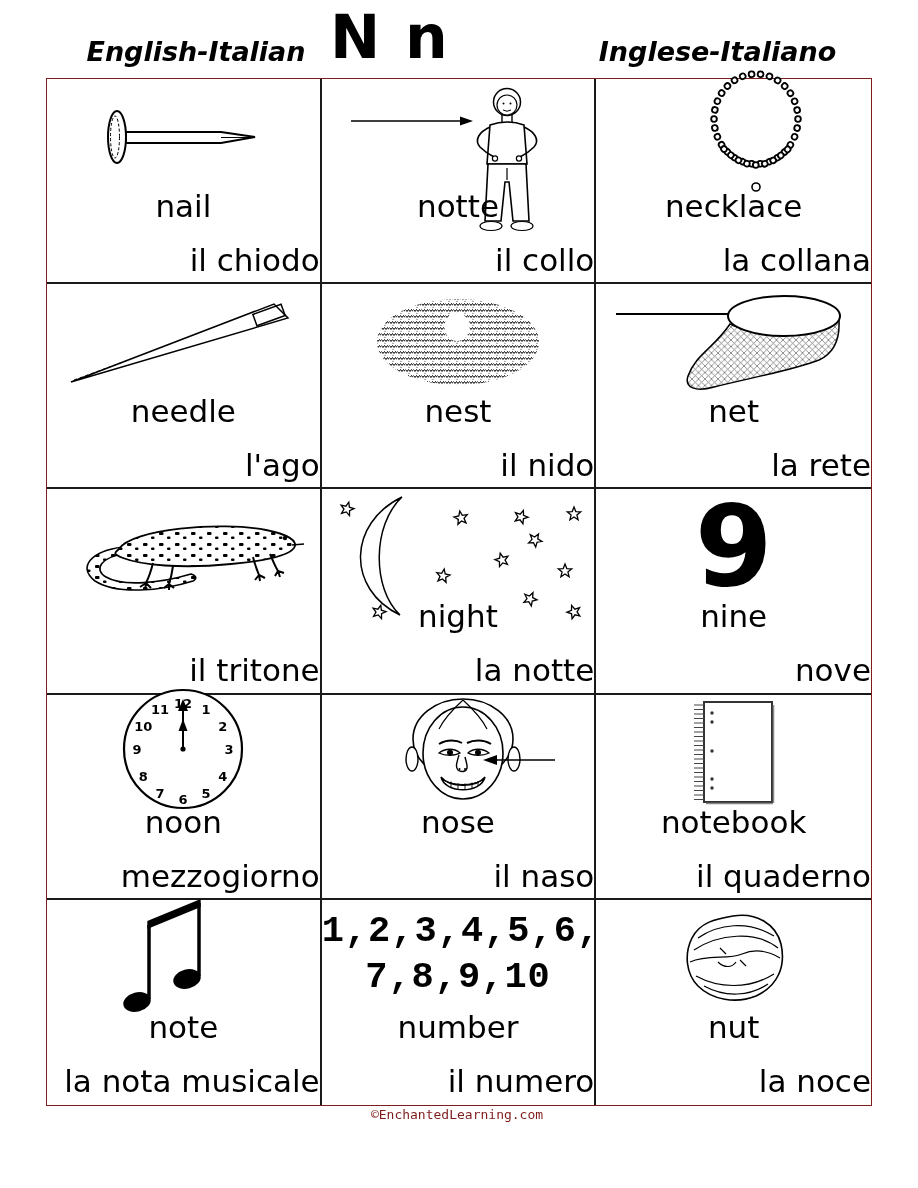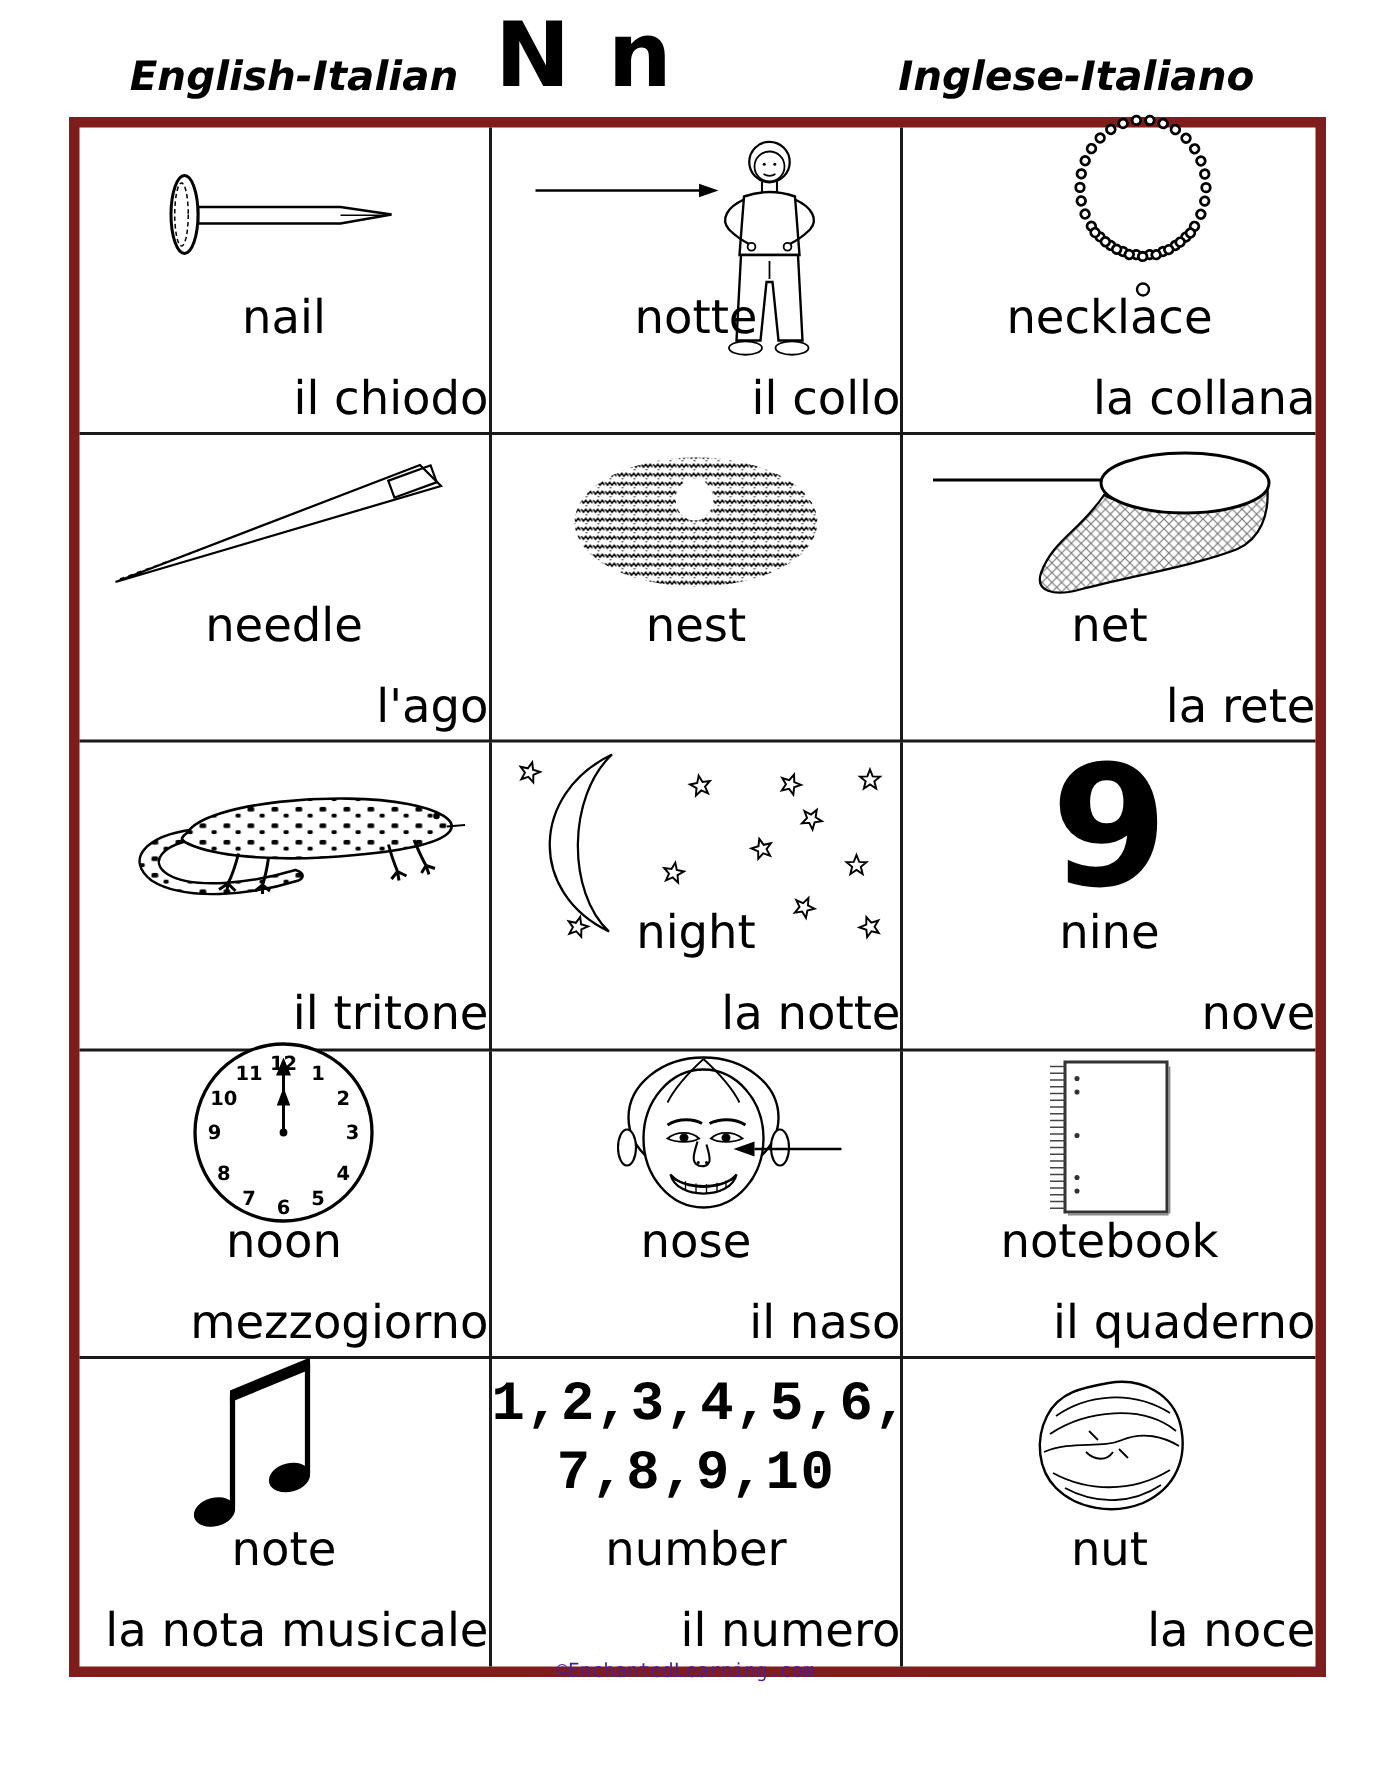--- a/index.html
+++ b/index.html
@@ -10,21 +10,21 @@
   
   .htitle{position:absolute;top:36px;font-size:27px;font-weight:bold;text-align:center;letter-spacing:0px;font-style:italic;}
   .htitle.left{left:46px;width:300px;}
   .htitle.right{left:560px;width:315px;}
   .hletter{position:absolute;top:4px;left:330px;width:260px;text-align:left;
            font-size:60px;line-height:66px;font-weight:bold;letter-spacing:2px;}
 
   
   .grid{position:absolute;left:46px;top:78px;width:824px;height:1026px;
         display:grid;grid-template-columns:repeat(3,1fr);grid-template-rows:repeat(5,1fr);
-        border:7px solid #7f1d1d;background:#fff;}
+        border:1px solid #7f1d1d;background:#fff;}
   .cell{position:relative;border-right:2px solid #1a1a1a;border-bottom:2px solid #1a1a1a;overflow:visible;}
   .cell:nth-child(3n){border-right:none;}
   .cell:nth-child(n+13){border-bottom:none;}
 
   .pic{position:absolute;left:0;right:0;top:6px;height:104px;
        display:flex;align-items:center;justify-content:center;z-index:1;}
   .en,.it{position:absolute;left:0;right:0;text-align:center;z-index:2;
           font-size:31px;line-height:34px;white-space:nowrap;}
   .en{top:110px;}
   .it{top:164px;text-align:right;}
@@ -40,21 +40,21 @@
 
   .bignine{position:absolute;top:4px;left:0;right:0;text-align:center;
            font-size:112px;line-height:106px;font-weight:bold;z-index:1;}
   .digits{position:absolute;top:8px;left:0;right:0;text-align:center;
           font-size:37px;line-height:46px;font-weight:bold;letter-spacing:1px;z-index:1;font-family:Liberation Mono, monospace;}
 
   .clknum{font-size:13px;font-weight:bold;fill:#000;}
 
   
   .footer{position:absolute;left:0;right:4px;top:1107px;text-align:center;
-          font-family:"DejaVu Sans Mono", monospace;font-size:13px;color:#4c1d95;}
+          font-family:"DejaVu Sans Mono", monospace;font-size:13px;color:#7f1d1d;}
 
   svg{display:block;}
   .defsbox{position:absolute;width:0;height:0;overflow:hidden;}
 </style>
 </head>
 <body>
 
 <div class="page">
 
   <svg class="defsbox" aria-hidden="true">
@@ -149,20 +149,21 @@
     </div>
 
     <div class="cell c4">
       <div class="pic">
         <svg width="170" height="92" viewBox="0 0 170 92">
           <ellipse cx="85" cy="46" rx="81" ry="43" fill="url(#nesttex)"></ellipse>
           <ellipse cx="84" cy="31" rx="12.5" ry="14" fill="#fff"></ellipse>
         </svg>
       </div>
       <div class="en">nest</div>
+      <div class="it">il nido</div>
     </div>
 
     <div class="cell c5">
       <div class="pic">
         <svg width="240" height="108" viewBox="0 0 240 108">
           <line x1="2" y1="26" x2="118" y2="26" stroke="#000" stroke-width="2"></line>
           <path d="M116,36 C100,60 82,66 74,88 C70,100 82,104 100,99 C140,89 180,82 205,72
                    C220,65 226,50 225,32 C210,44 130,46 116,36 Z" fill="url(#netmesh)" stroke="#000" stroke-width="1.5"></path>
           <ellipse cx="170" cy="28" rx="56" ry="20" fill="#fff" stroke="#000" stroke-width="2"></ellipse>
         </svg>

